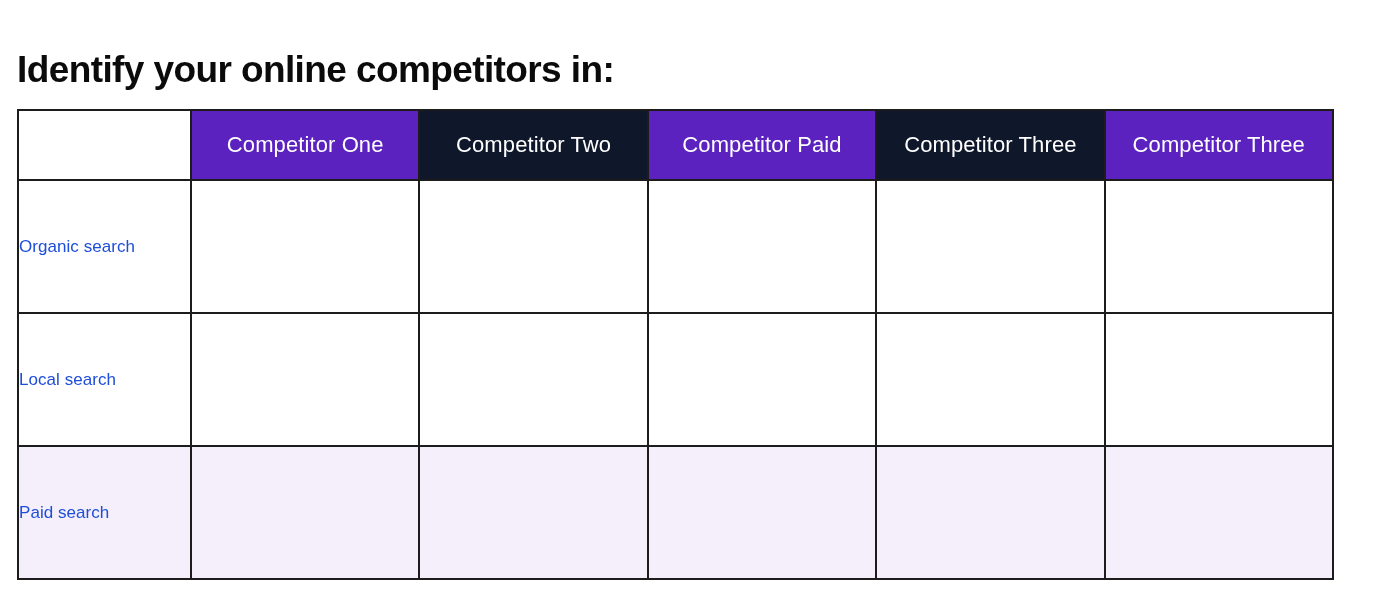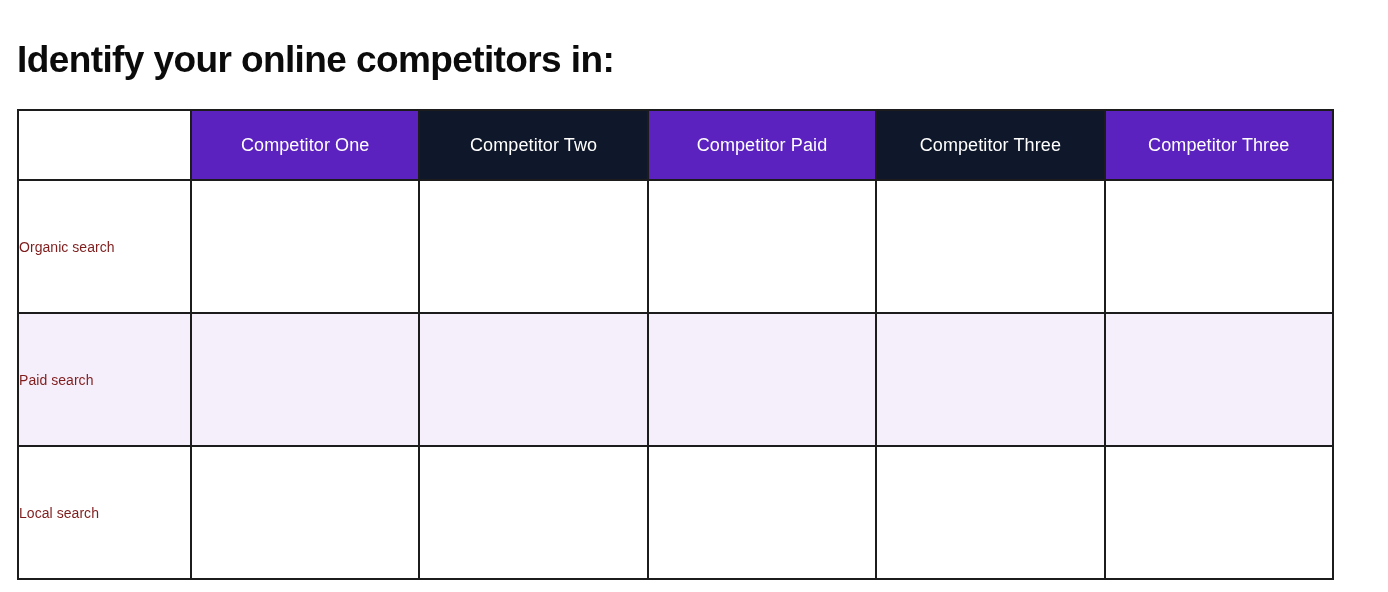--- a/index.html
+++ b/index.html
@@ -20,21 +20,21 @@
     position: relative;
     width: 1388px;
     height: 592px;
     background: #ffffff;
   }
 
   
   .page-title {
     position: absolute;
     left: 17px;
-    top: 12px;
+    top: 22px;
     font-family: "Liberation Sans", sans-serif;
     font-size: 37px;
     font-weight: 700;
     letter-spacing: -0.6px;
     color: #0b0b0b;
     line-height: 46px;
     white-space: nowrap;
   }
 
   
@@ -61,21 +61,21 @@
   }
 
   
   col.c-label { width: 173px; }
   col.c-comp  { width: 228.4px; }
 
   
   tr.header-row th {
     height: 68px;
     font-family: "Liberation Sans", sans-serif;
-    font-size: 18px;
+    font-size: 22px;
     font-weight: 400;
     letter-spacing: 0.1px;
     color: #ffffff;
     text-align: center;
     vertical-align: middle;
     margin-left: 20px;
   }
 
   th.corner-cell {
     background: #ffffff;
@@ -84,23 +84,23 @@
   th.hdr-light { background: #5B22C0; }
   th.hdr-dark  { background: #0f172a; }
 
   
   tr.body-row td {
     height: 131px;
   }
 
   td.row-label {
     font-family: "Liberation Sans", sans-serif;
-    font-size: 14px;
+    font-size: 17px;
     font-weight: 400;
-    color: #7f1d1d;
+    color: #1d4ed8;
     text-align: left;
     padding-left: 16px;
     letter-spacing: 0.05px;
   }
 
   tr.row-white td { background: #ffffff; }
   tr.row-tint  td { background: #F5EFFC; }
 
   td.entry-cell { background: inherit; }
 </style>
@@ -137,31 +137,31 @@
 
         <tr class="body-row row-white">
           <td class="row-label">Organic search</td>
           <td class="entry-cell"></td>
           <td class="entry-cell"></td>
           <td class="entry-cell"></td>
           <td class="entry-cell"></td>
           <td class="entry-cell"></td>
         </tr>
 
-        <tr class="body-row row-tint">
-          <td class="row-label">Paid search</td>
+        <tr class="body-row row-white">
+          <td class="row-label">Local search</td>
           <td class="entry-cell"></td>
           <td class="entry-cell"></td>
           <td class="entry-cell"></td>
           <td class="entry-cell"></td>
           <td class="entry-cell"></td>
         </tr>
 
-        <tr class="body-row row-white">
-          <td class="row-label">Local search</td>
+        <tr class="body-row row-tint">
+          <td class="row-label">Paid search</td>
           <td class="entry-cell"></td>
           <td class="entry-cell"></td>
           <td class="entry-cell"></td>
           <td class="entry-cell"></td>
           <td class="entry-cell"></td>
         </tr>
 
       </tbody>
     </table>
   </div>

